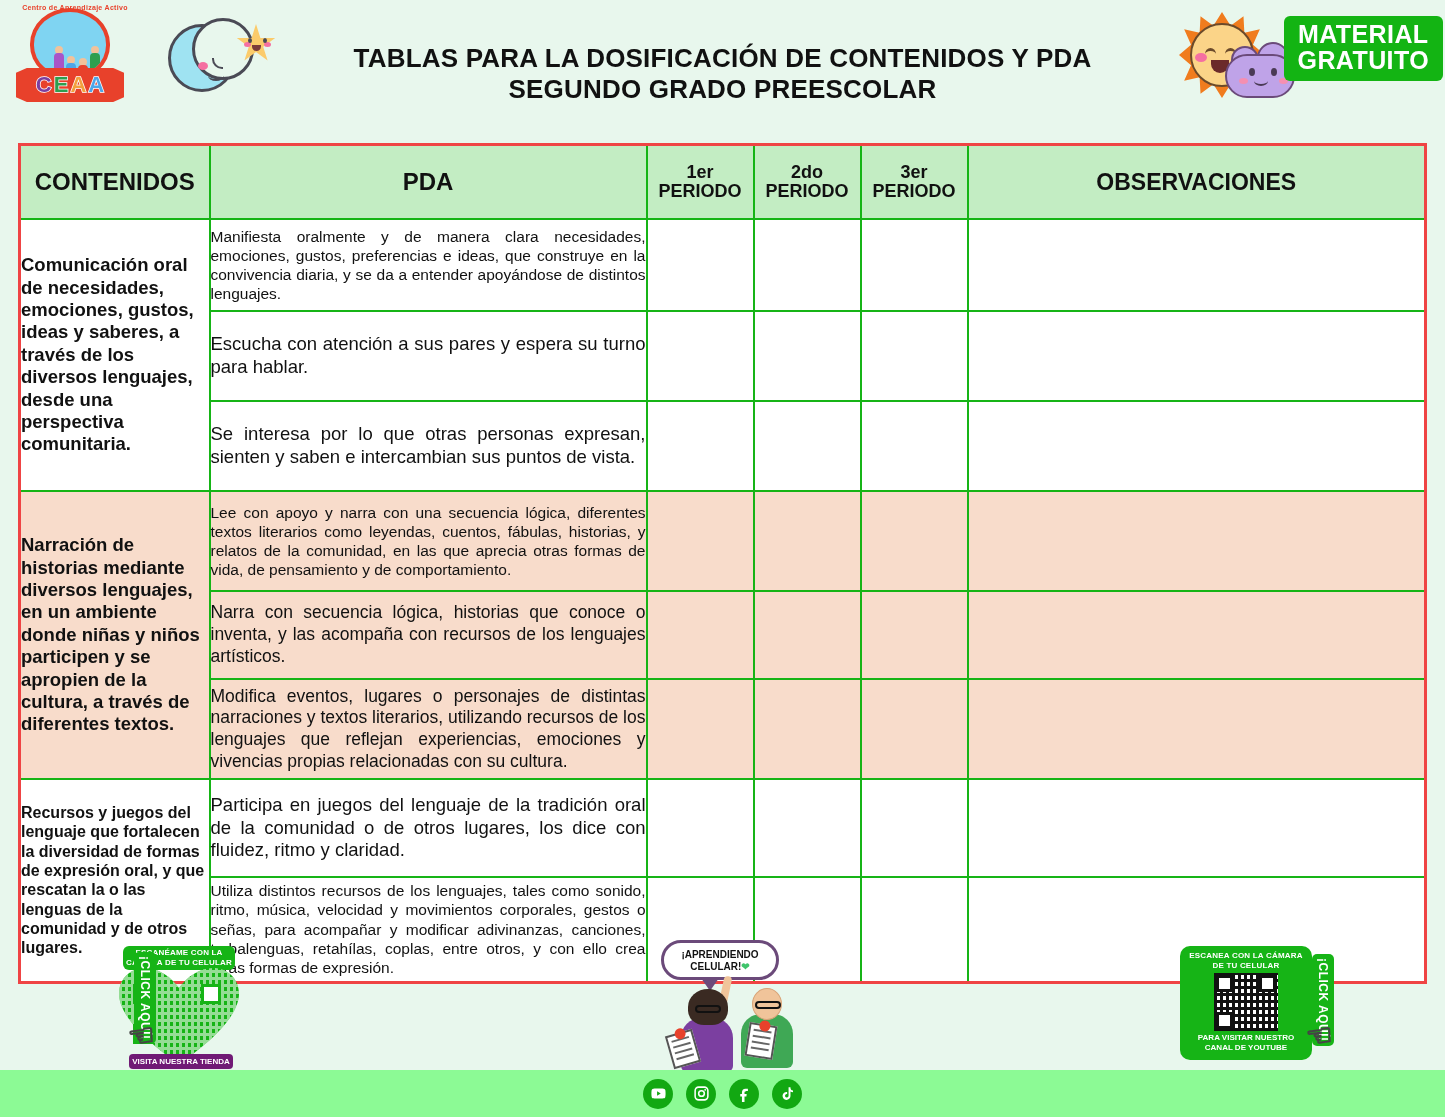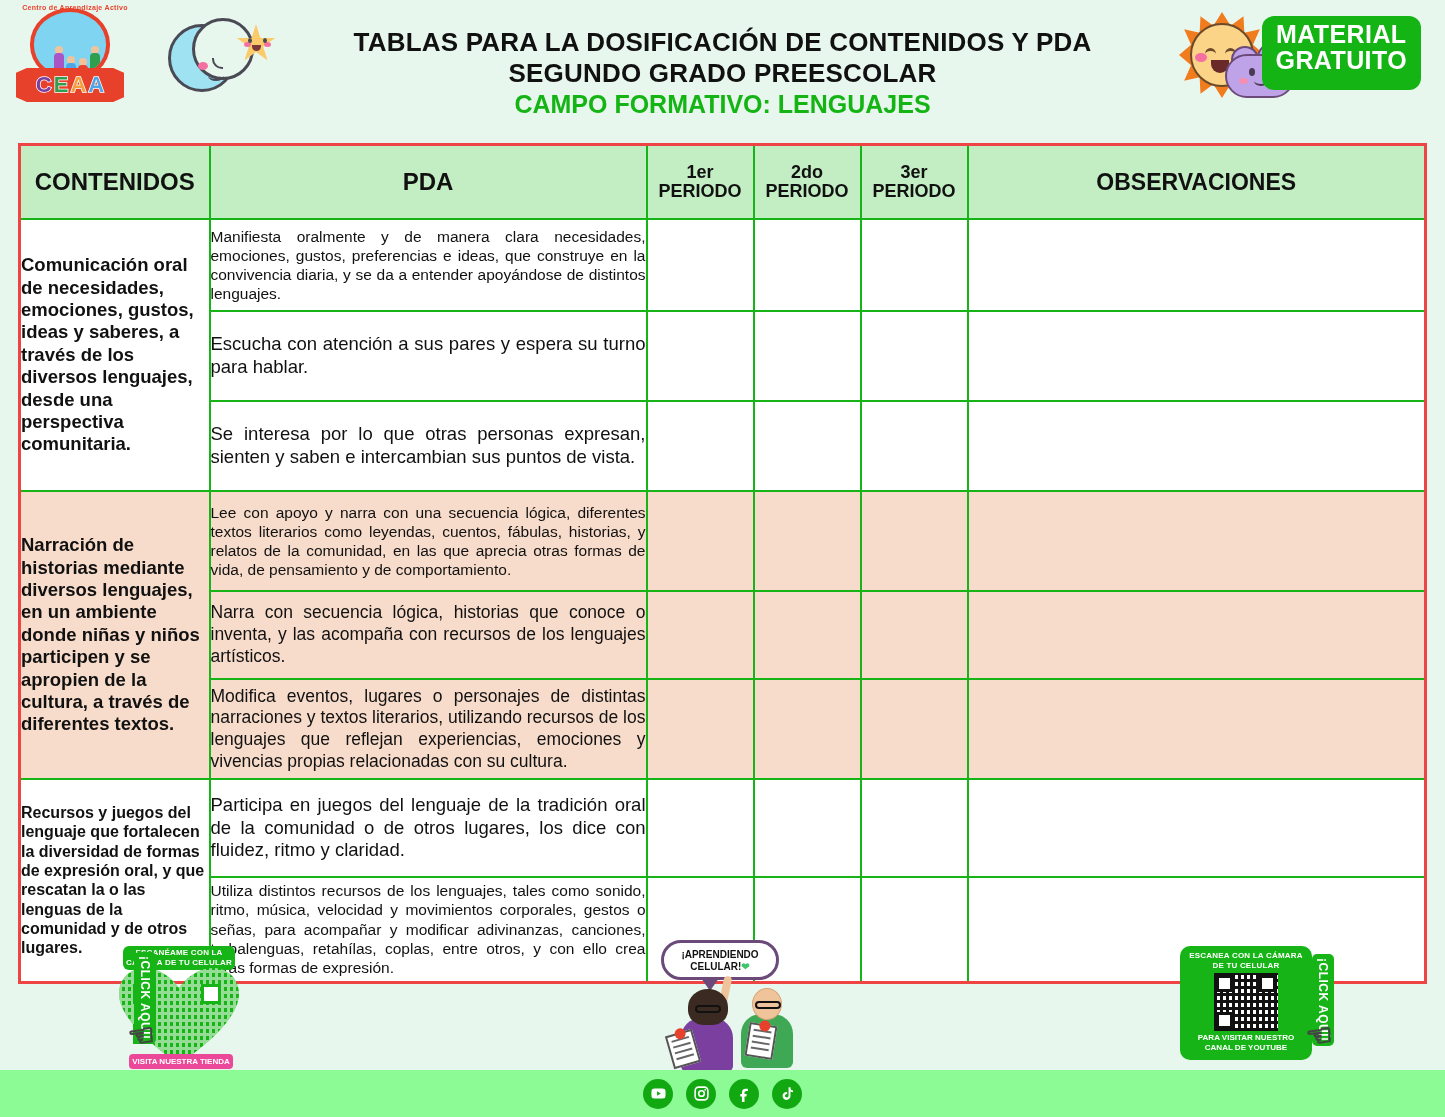--- a/index.html
+++ b/index.html
@@ -124,23 +124,23 @@
   .cb1{left:56px;top:38px;width:28px;height:28px;}
   .cb2{left:82px;top:34px;width:32px;height:32px;}
   .cloud-eye{position:absolute;width:6px;height:8px;border-radius:50%;background:#4A3A55;top:60px;}
   .cle-l{left:74px;} .cle-r{left:96px;}
   .cloud-cheek{position:absolute;width:9px;height:6px;border-radius:50%;background:#F58FB1;top:70px;}
   .clc-l{left:64px;} .clc-r{left:104px;}
   .cloud-smile{position:absolute;left:79px;top:68px;width:14px;height:8px;border-bottom:2.5px solid #4A3A55;border-radius:0 0 50% 50%;}
 
   
   .badge-gratuito{
-    position:absolute;right:24px;top:16px;
-    background:#13B413;border-radius:12px;
-    padding:5px 14px 16px;
+    position:absolute;right:2px;top:16px;
+    background:#13B413;border-radius:6px;
+    padding:5px 14px 7px;
     text-align:center;line-height:1.05;
   }
   .badge-gratuito span{
     display:block;color:#FFFFFF;font-size:25px;font-weight:bold;letter-spacing:.4px;
   }
 
   
   .table-wrap{
     position:absolute;left:18px;top:143px;width:1409px;
   }
@@ -215,21 +215,21 @@
     position:absolute;left:14px;top:22px;width:120px;height:96px;
     clip-path:path("M60 96 C 10 62, 0 38, 0 26 C 0 10, 12 0, 26 0 C 40 0, 52 9, 60 20 C 68 9, 80 0, 94 0 C 108 0, 120 10, 120 26 C 120 38, 110 62, 60 96 Z");
     background-image:
       repeating-linear-gradient(90deg,#fff 0 3px,transparent 3px 6px),
       repeating-linear-gradient(0deg,#fff 0 3px,transparent 3px 7px);
     opacity:.55;
   }
   .heart-fmark{position:absolute;background:#fff;border:3px solid #16B416;box-sizing:border-box;width:20px;height:20px;}
   .hf1{left:28px;top:38px;} .hf2{left:96px;top:38px;} .hf3{left:28px;top:78px;}
   .qr-heart-bot{
-    position:absolute;left:24px;top:108px;width:104px;height:15px;background:#ec4899;
+    position:absolute;left:24px;top:108px;width:104px;height:15px;background:#701a75;
     border-radius:4px;color:#fff;font-size:8px;font-weight:bold;text-align:center;line-height:15px;
   }
   .click-tab{
     position:absolute;background:#16B416;border-radius:5px;color:#fff;
     font-size:12px;font-weight:bold;writing-mode:vertical-rl;text-orientation:mixed;
     display:flex;align-items:center;justify-content:center;letter-spacing:.5px;
   }
   .ct-left{left:134px;top:14px;width:22px;height:92px;}
   .hand-cursor{position:absolute;font-size:30px;color:#fff;-webkit-text-stroke:1.5px #444;transform:rotate(-8deg);}
   .hc-left{left:128px;top:80px;}
@@ -351,21 +351,20 @@
     <div class="star-cheek sc-l"></div>
     <div class="star-cheek sc-r"></div>
     <div class="star-eye se-l"></div>
     <div class="star-eye se-r"></div>
     <div class="star-mouth"></div>
   </div>
 
   <div class="header-titles">
     <div class="title-line1">TABLAS PARA LA DOSIFICACIÓN DE CONTENIDOS Y PDA</div>
     <div class="title-line2">SEGUNDO GRADO PREESCOLAR</div>
-    <div class="title-line3">CAMPO FORMATIVO: LENGUAJES</div>
   </div>
 
   <div class="deco-sun">
     <div class="sun-rays"></div>
     <div class="sun-face"></div>
     <div class="sun-eye sue-l"></div>
     <div class="sun-eye sue-r"></div>
     <div class="sun-cheek suc-l"></div>
     <div class="sun-cheek suc-r"></div>
     <div class="sun-mouth"></div>

